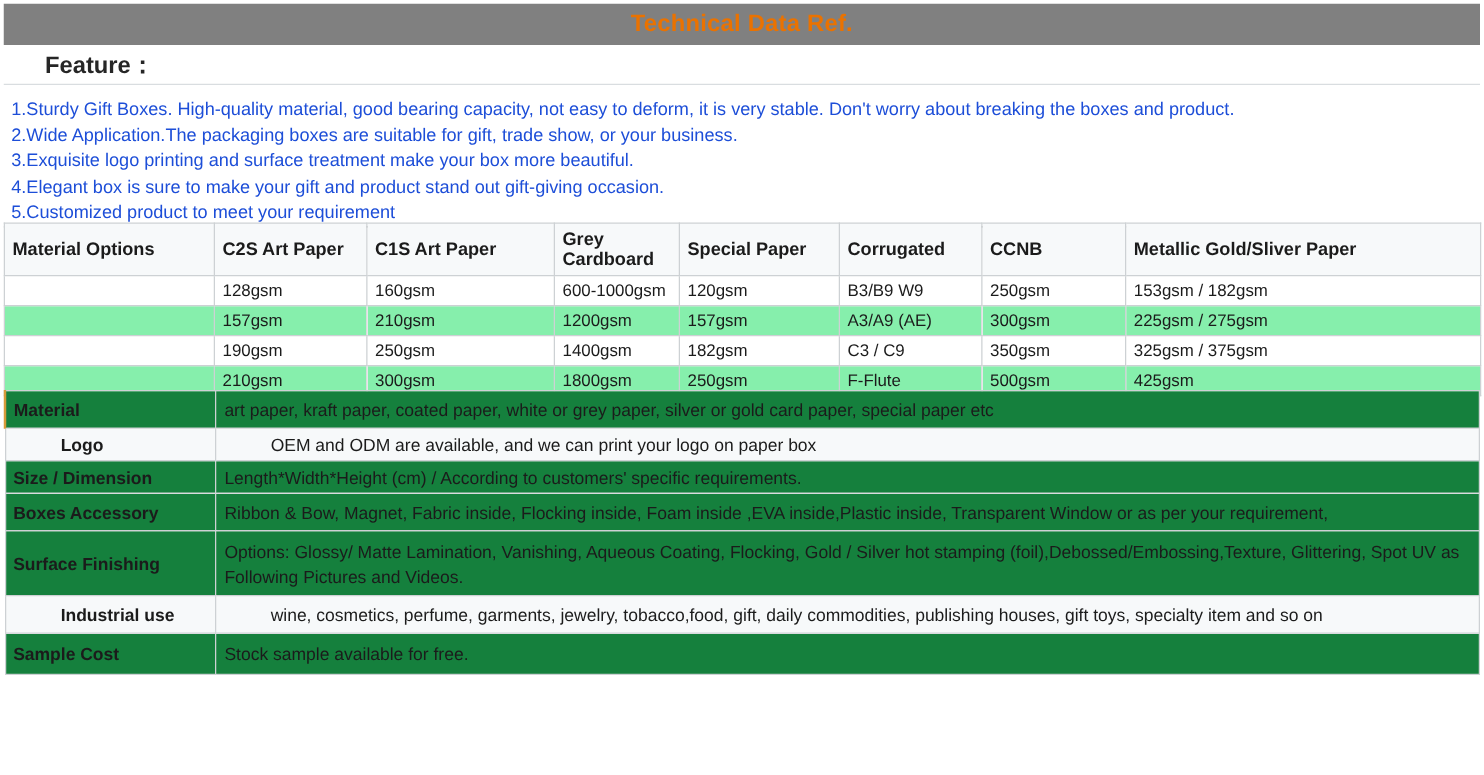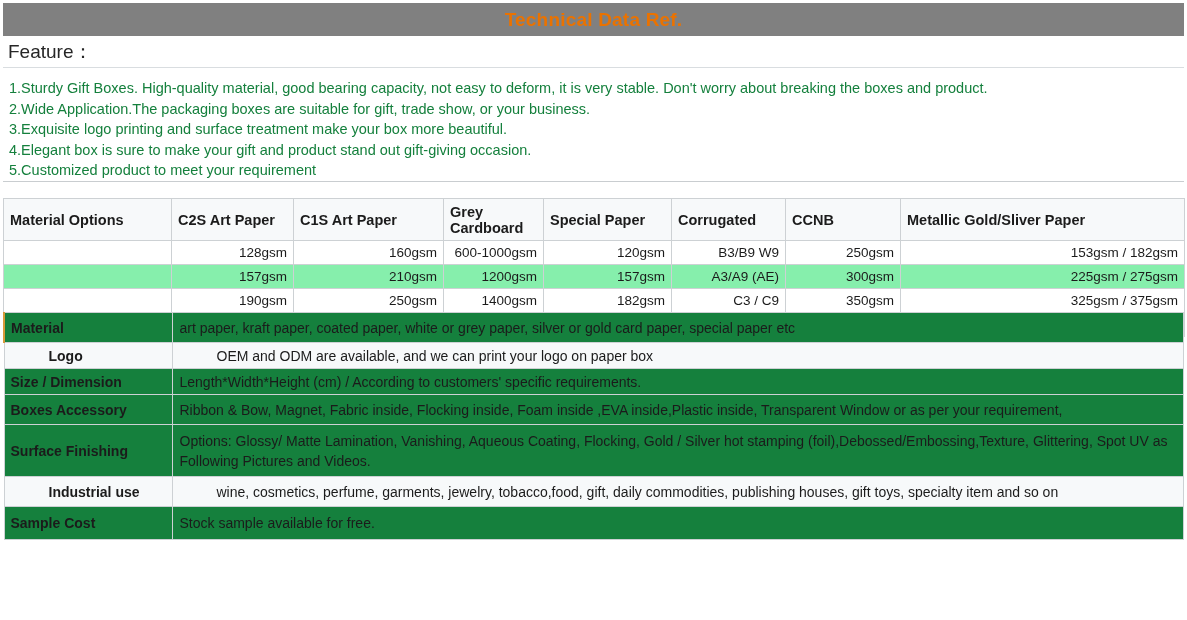--- a/index.html
+++ b/index.html
@@ -40,36 +40,37 @@
     left: 3px; top: 36px;
     width: 1181px; height: 32px;
     background: #ffffff;
     border-bottom: 1px solid #d9dde0;
     display: flex;
     align-items: center;
     padding-left: 5px;
   }
   .feature-head-text {
     font-size: 19px;
-    font-weight: normal;
+    font-weight: bold;
     color: #262626;
+    margin-left: 28px;
   }
 
   
   .feature-body {
     position: absolute;
     left: 3px; top: 69px;
     width: 1181px; height: 113px;
     background: #ffffff;
     border-bottom: 1px solid #c9cdd0;
     padding: 9px 6px 0 6px;
   }
   .feature-line {
     font-size: 14.5px;
-    color: #15803d;
+    color: #1d4ed8;
     line-height: 20.5px;
     white-space: nowrap;
   }
 
   
   .tbl {
     position: absolute;
     left: 3px;
     width: 1181px;
     border-collapse: collapse;
@@ -80,31 +81,31 @@
     font-size: 13.5px;
     color: #1b1b1b;
     padding: 4px 6px;
     text-align: left;
     vertical-align: middle;
     font-weight: normal;
     overflow: hidden;
   }
 
   
-  #mat-table { top: 198px; }
+  #mat-table { top: 178px; }
   #mat-table tr.hdr td {
     font-weight: bold;
     font-size: 14.5px;
     background: #f7f9fa;
     height: 42px;
     vertical-align: middle;
   }
   #mat-table tr.r-even td { background: #ffffff; }
   #mat-table tr.r-odd  td { background: #86efac; }
-  #mat-table tr.data td { height: 20px; text-align: right; }
+  #mat-table tr.data td { height: 20px; }
 
   
   #spec-table { top: 312px; }
   #spec-table td.lbl {
     font-weight: bold;
     font-size: 14px;
     width: 168px;
     padding-left: 6px;
   }
   #spec-table td.val {

